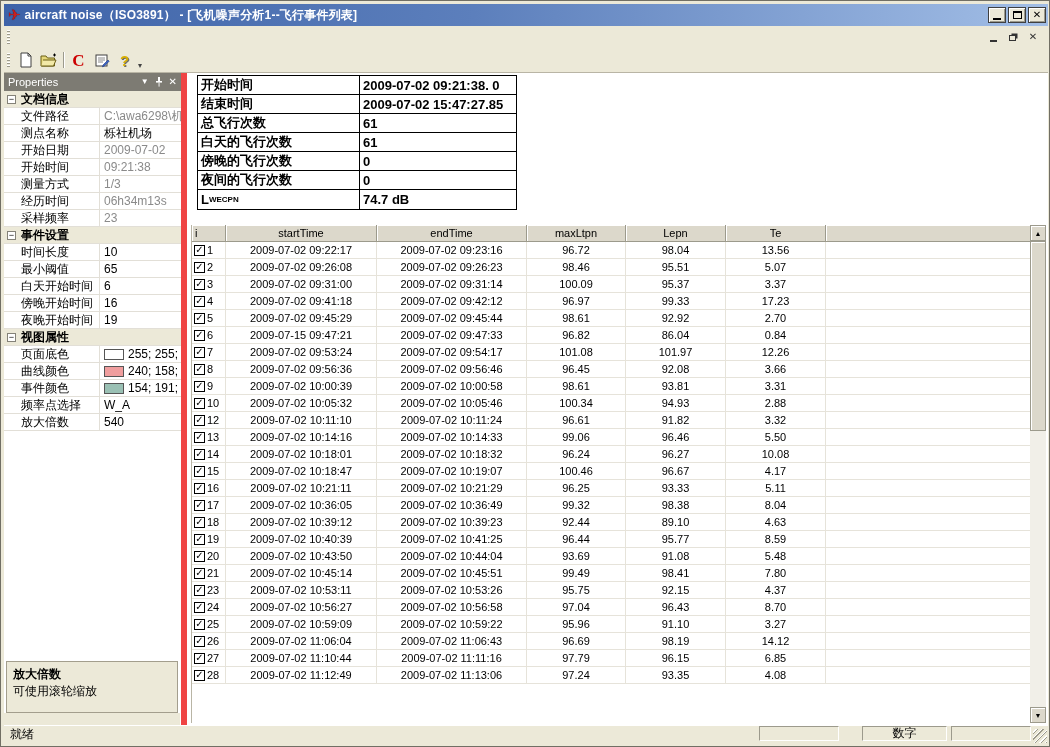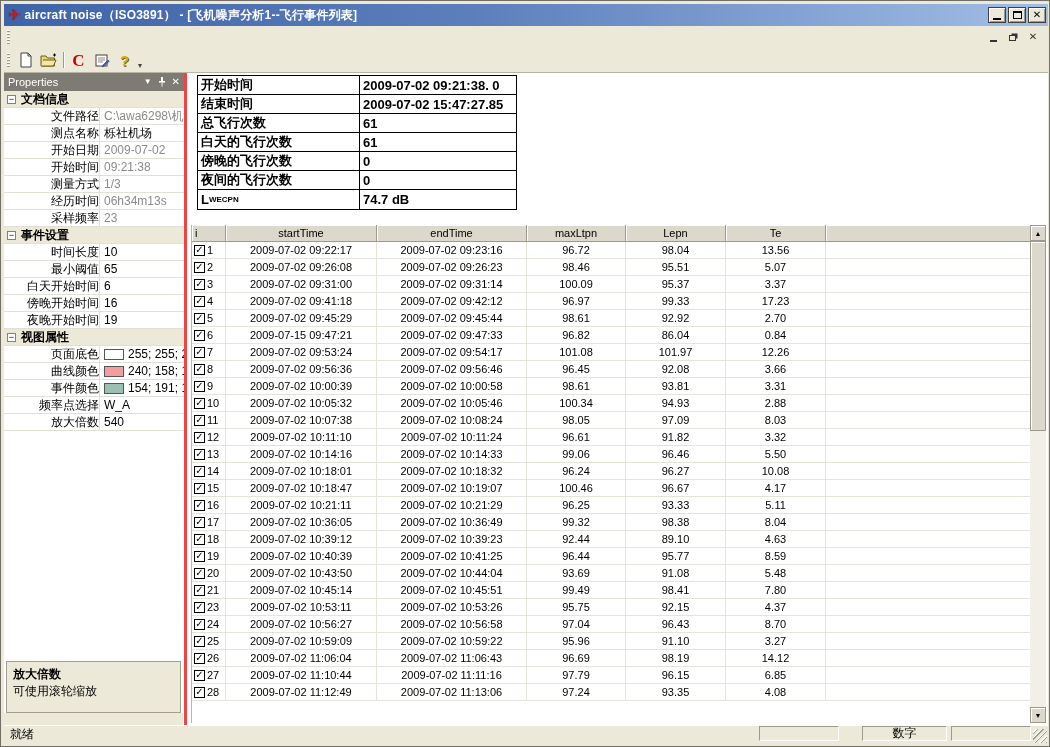--- a/index.html
+++ b/index.html
@@ -41,33 +41,33 @@
   .tbband { position:absolute; left:0; top:1px; width:140px; height:24px; display:flex; align-items:center; }
   .tbtn { width:23px; height:22px; display:flex; align-items:center; justify-content:center; }
   .tsep { width:1px; height:16px; background:#9C9A8C; margin:0 3px; box-shadow:1px 0 0 #fff; }
   .icon-c { color:var(--accent-red,#CC0000); font-family:"Liberation Serif","DejaVu Serif",serif;
     font-weight:bold; font-size:17px; line-height:17px; }
   .icon-help { color:#D8AE00; font-weight:bold; font-size:15px; text-shadow:1px 1px 0 #6B6B6B; }
   .tb-overflow { margin-left:2px; font-size:8px; color:#444; align-self:flex-end; padding-bottom:2px; }
 
   
   .leftpanel { position:absolute; left:3px; top:72px; width:183px; height:654px;
-    border-right:3px solid #ef4444; background:#fff; }
+    border-right:6px solid #ef4444; background:#fff; }
   .prophdr { height:18px; background:#7D7B73; color:#fff; display:flex; align-items:center;
     padding:0 4px; font-size:11px; }
   .prophdr-icons { margin-left:auto; display:flex; align-items:center; gap:6px; }
   .ph-ico { color:#fff; font-size:8px; line-height:8px; }
   .propgrid { background:#fff; }
   .pg-row { height:17px; display:flex; align-items:center; border-bottom:1px solid #E2DFD7;
     font-size:12px; overflow:hidden; white-space:nowrap; }
   .pg-section { background:var(--chrome,#ECE9D8); font-weight:bold; }
   .minus-box { width:9px; height:9px; border:1px solid #848278; background:#fff; color:#000;
     font-size:9px; line-height:7px; text-align:center; margin:0 5px 0 3px; flex:0 0 auto; font-weight:normal; }
   .pg-label { width:96px; flex:0 0 96px; padding-left:17px; border-right:1px solid #E2DFD7;
-    overflow:hidden; white-space:nowrap;text-align:right; }
+    overflow:hidden; white-space:nowrap; }
   .pg-value { flex:1; padding-left:4px; display:flex; align-items:center; overflow:hidden; white-space:nowrap; }
   .pg-value.muted .pg-vtext { color:#8A8A8A; }
   .swatch { width:20px; height:11px; border:1px solid #555; margin-right:4px; flex:0 0 auto; }
   .hintbox { position:absolute; left:2px; right:3px; bottom:14px; height:52px;
     background:var(--chrome,#ECE9D8); border:1px solid #A39E8D; padding:4px 6px; }
   .hint-title { font-weight:bold; }
   .panel-tail { position:absolute; left:0; right:1px; bottom:0; height:14px; background:var(--chrome,#ECE9D8); }
 
   
   .content { position:absolute; left:186px; top:72px; width:861px; height:654px; background:#fff; overflow:hidden; }
@@ -499,32 +499,20 @@
               <div class="td c1">2009-07-02 10:05:32</div>
               <div class="td c2">2009-07-02 10:05:46</div>
               <div class="td c3">100.34</div>
               <div class="td c4">94.93</div>
               <div class="td c5">2.88</div>
               <div class="td filler"></div>
             </div>
             <div class="tr">
               <div class="td c0">
                 <span class="cb"></span>
-                <span>11</span>
-              </div>
-              <div class="td c1">2009-07-02 10:07:38</div>
-              <div class="td c2">2009-07-02 10:08:24</div>
-              <div class="td c3">98.05</div>
-              <div class="td c4">97.09</div>
-              <div class="td c5">8.03</div>
-              <div class="td filler"></div>
-            </div>
-            <div class="tr">
-              <div class="td c0">
-                <span class="cb"></span>
                 <span>12</span>
               </div>
               <div class="td c1">2009-07-02 10:11:10</div>
               <div class="td c2">2009-07-02 10:11:24</div>
               <div class="td c3">96.61</div>
               <div class="td c4">91.82</div>
               <div class="td c5">3.32</div>
               <div class="td filler"></div>
             </div>
             <div class="tr">

